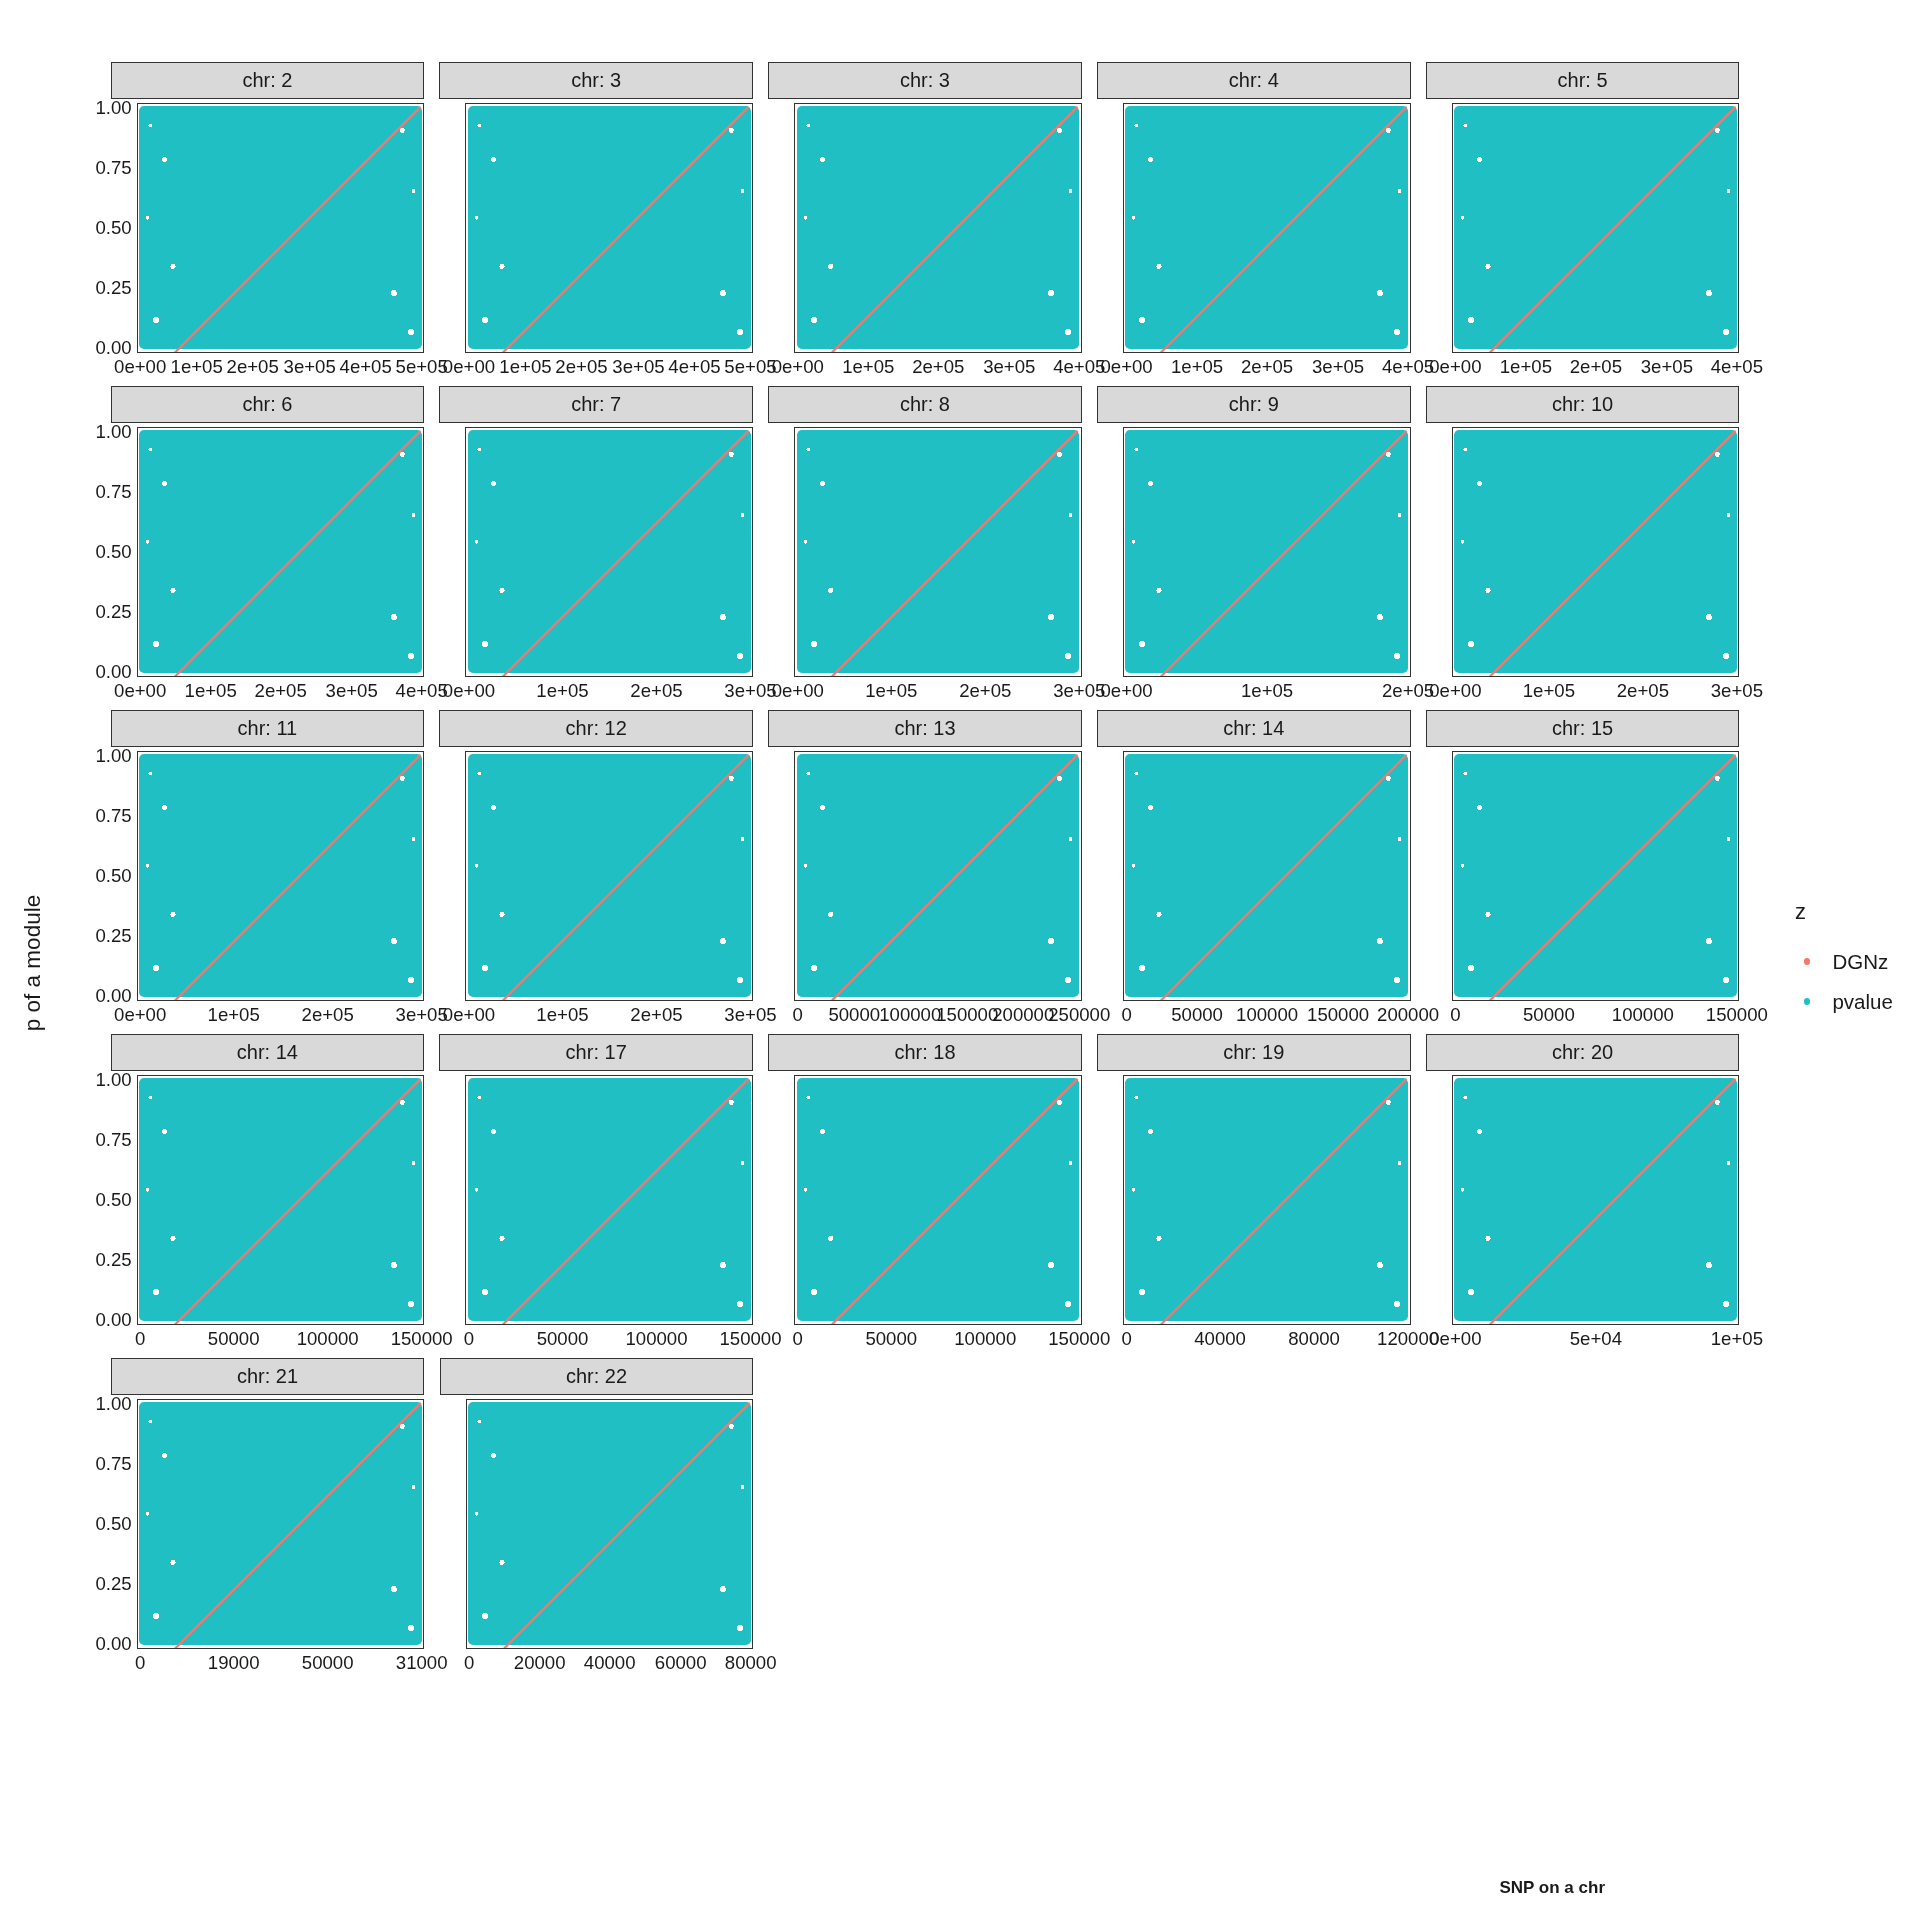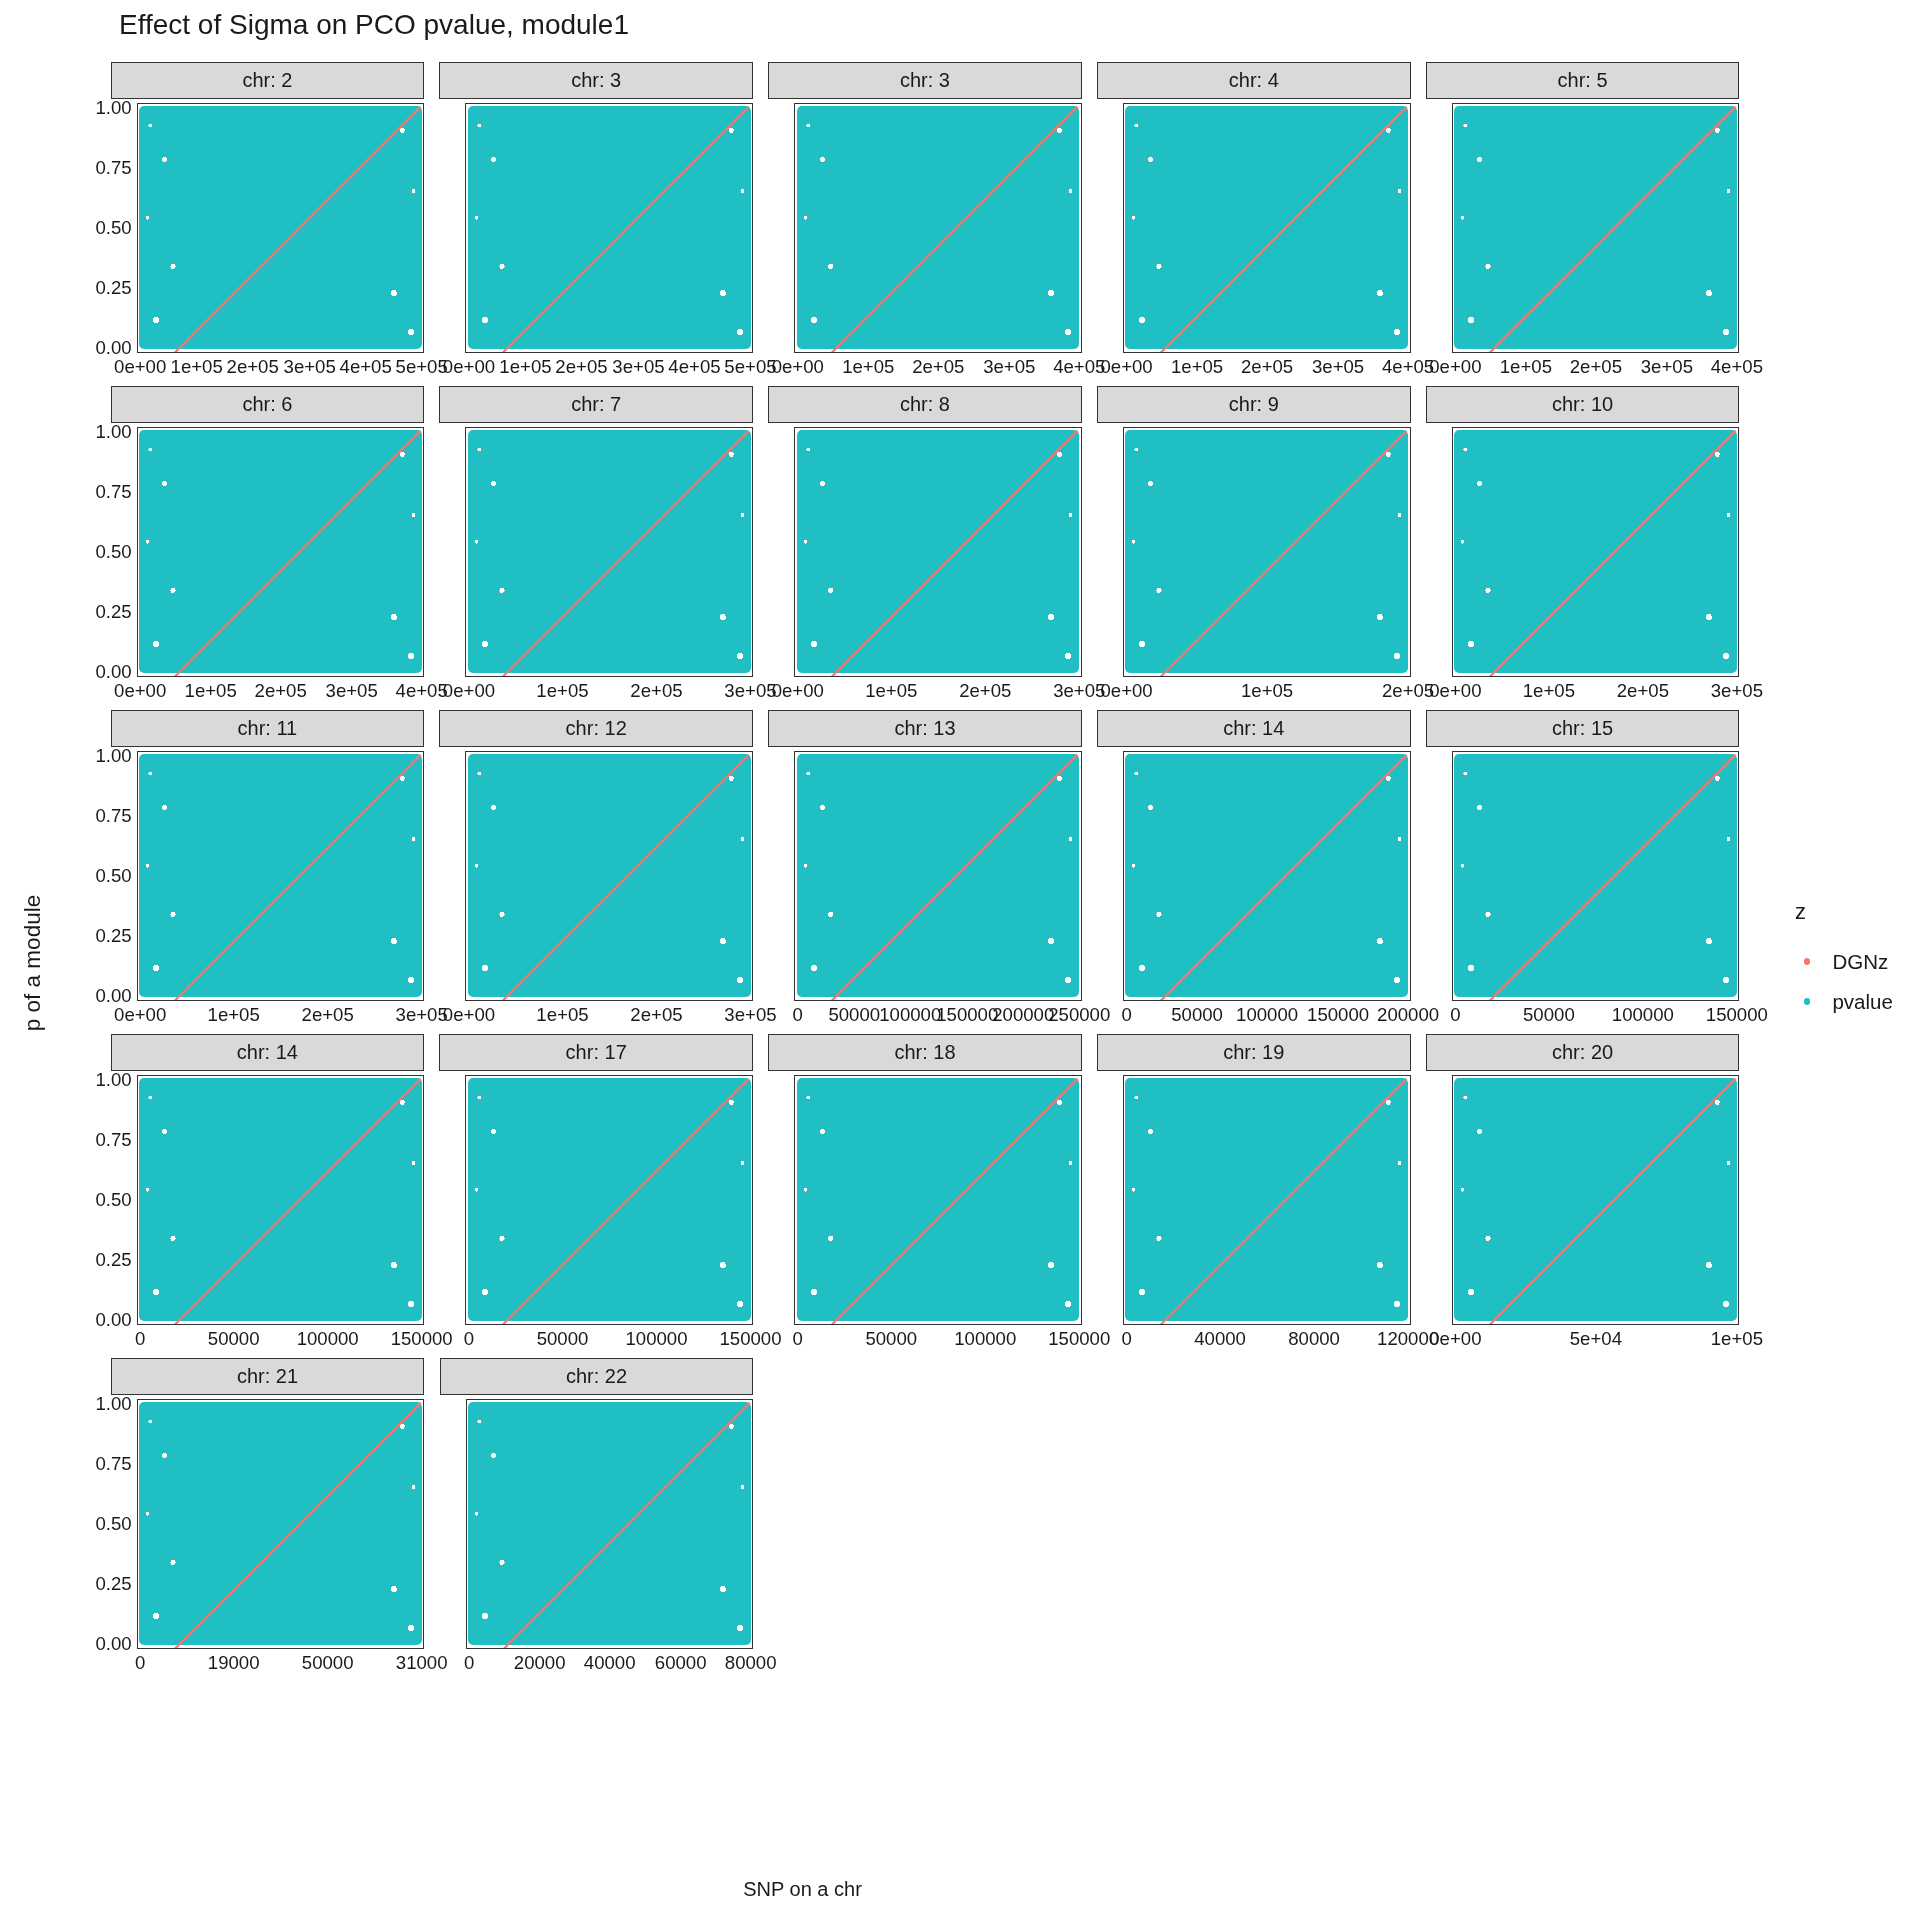--- a/index.html
+++ b/index.html
@@ -40,22 +40,23 @@
     font-size: 22.5px;
     transform: rotate(-90deg);
     white-space: nowrap;
   }
 
   .xlab {
     position: absolute;
     left: 0;
     top: 1878px;
     width: 1605px;
-    text-align: center;
-    font-size: 20px;
+    text-align: right;
+    font-size: 17px;
+    font-weight: bold;
   }
 
   
   .grid {
     position: absolute;
     left: 103px;
     top: 62px;
     width: 1644px;
   }
   .row {
@@ -175,21 +176,20 @@
   }
   .legend-label {
     font-size: 20.5px;
   }
 </style>
 </head>
 <body>
 
 <div class="plot-root">
 
-  <div class="main-title">Effect of Sigma on PCO pvalue, module1</div>
 
   <div class="ylab">p of a module</div>
   <div class="xlab">SNP on a chr</div>
 
   <div class="grid" id="facet-grid">
       <div class="row">
         <div class="cell">
           <div class="strip">chr: 2</div>
           <div class="panelwrap">
             <div class="yaxis">

